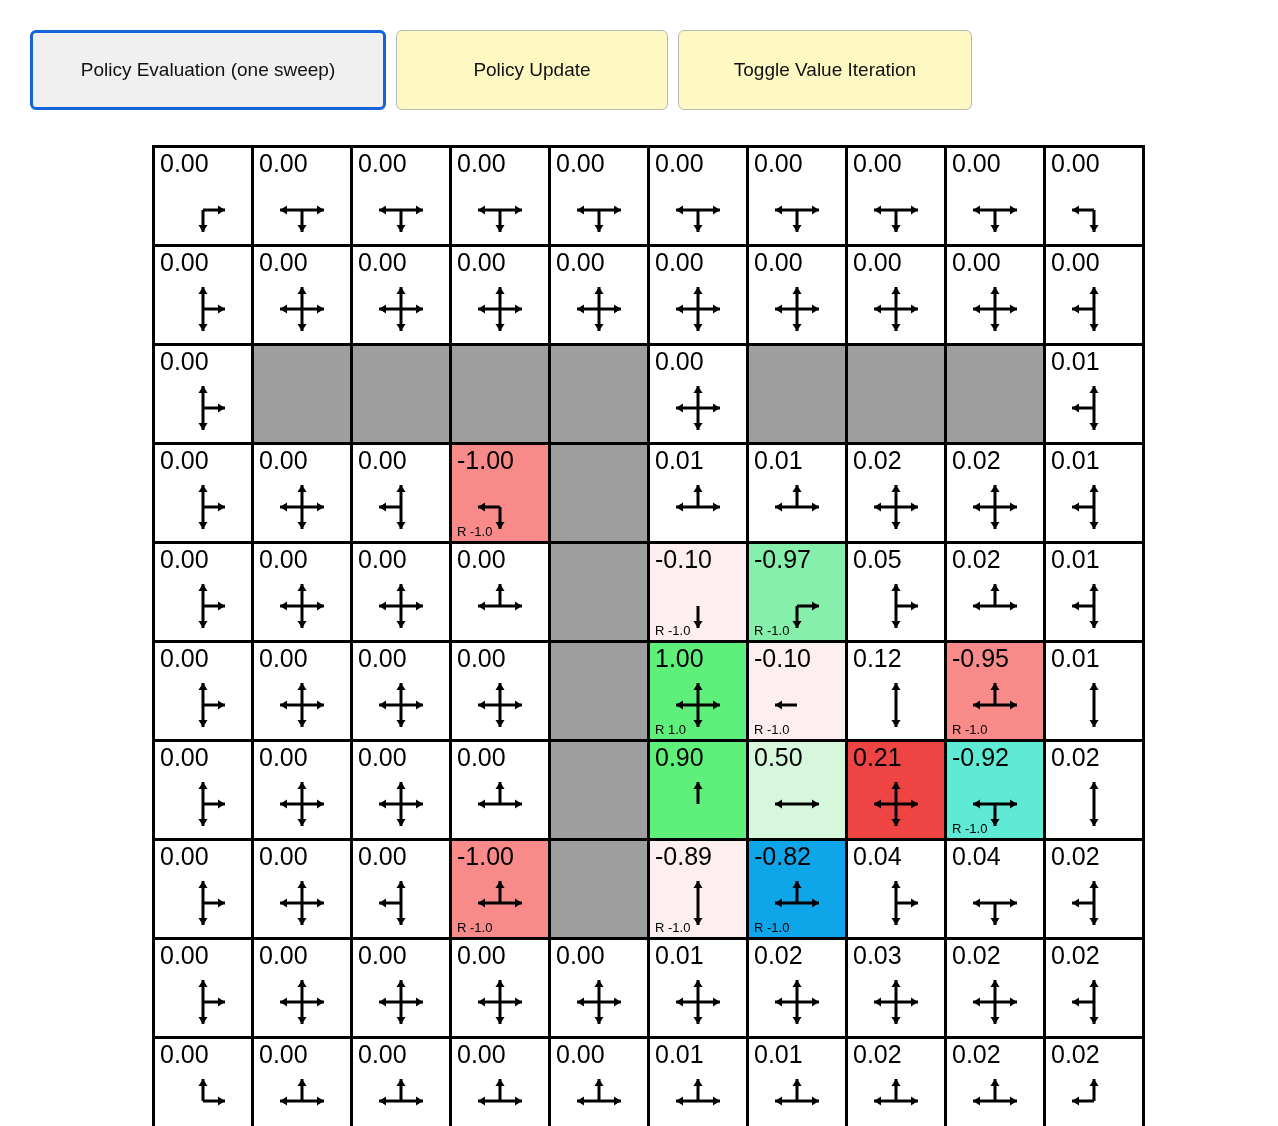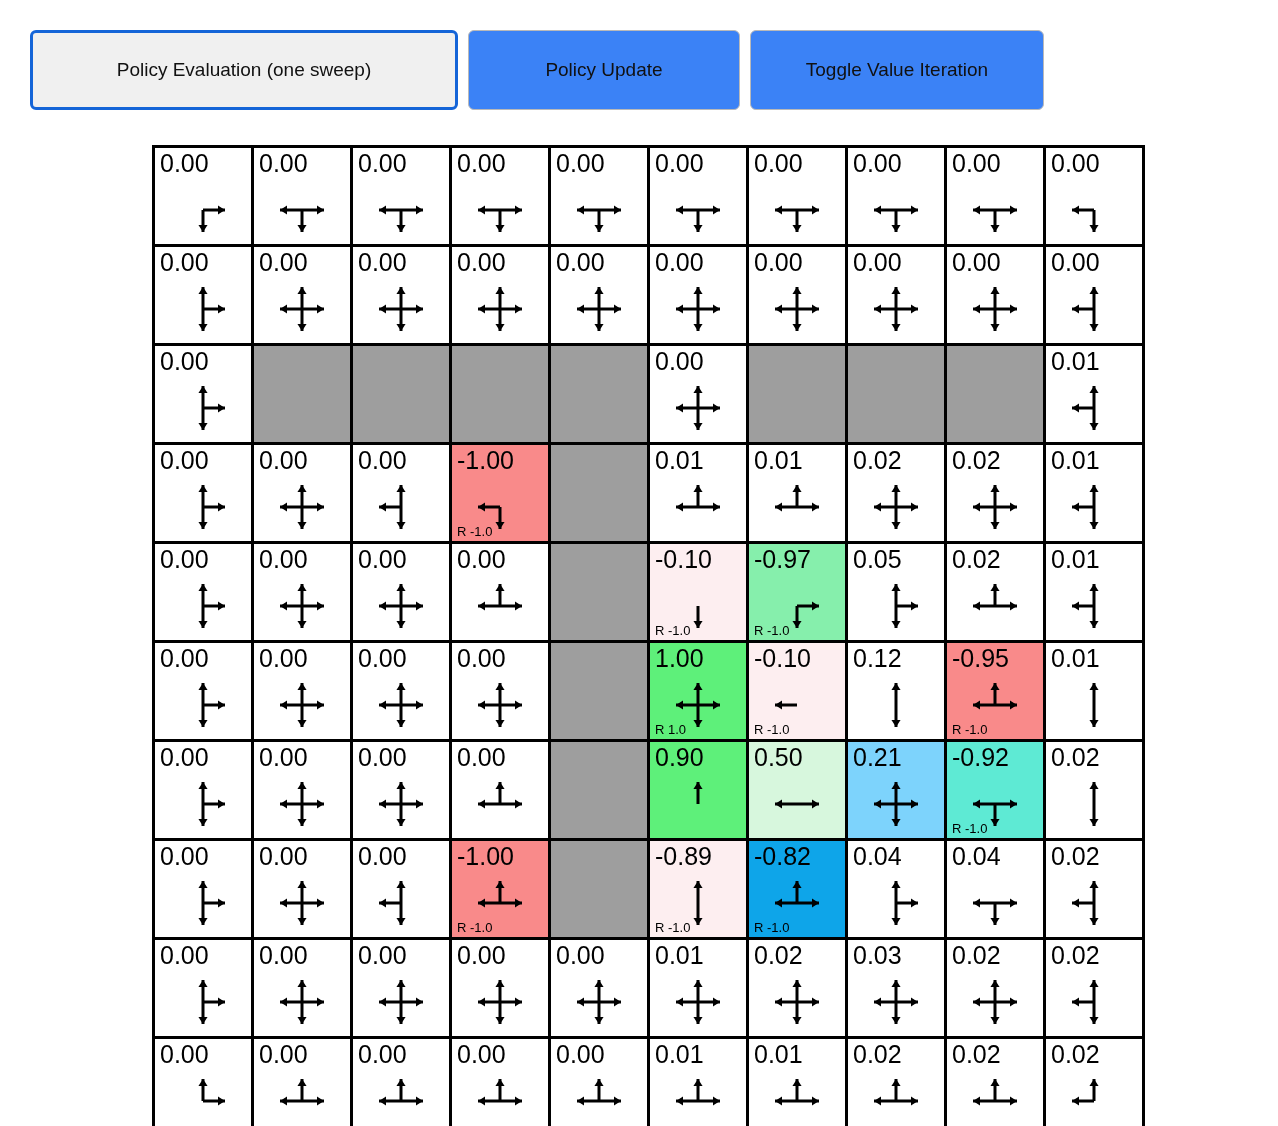--- a/index.html
+++ b/index.html
@@ -20,36 +20,36 @@
     top: 30px;
     left: 30px;
     display: flex;
     gap: 10px;
   }
   .btn {
     height: 80px;
     box-sizing: border-box;
     border: 1px solid #b9b9b9;
     border-radius: 6px;
-    background: #3b82f6;
+    background: #fef9c3;
     color: #111;
     font-size: 19px;
     font-family: "Liberation Sans", sans-serif;
     display: flex;
     align-items: center;
     justify-content: center;
     padding: 0 18px;
     cursor: pointer;
     white-space: nowrap;
   }
   .btn.primary {
     border: 3px solid #1565d8;
     background: #f0f0f0;
   }
-  .btn.w1 { width: 428px; }
+  .btn.w1 { width: 356px; }
   .btn.w2 { width: 272px; }
   .btn.w3 { width: 294px; }
   .btn.w4 { width: 272px; }
 
   
   .grid-wrap {
     position: absolute;
     left: 152px;
     top: 145px;
   }
@@ -895,21 +895,21 @@
               <div class="cellinner">
                 <span class="val">0.50</span>
                 <svg class="arrows" width="96" height="96" viewBox="0 0 96 96">
                   <line x1="48" y1="62" x2="26" y2="62" stroke="#000" stroke-width="3"></line>
                   <polygon points="26,62 33,57.45 33,66.55" fill="#000"></polygon>
                   <line x1="48" y1="62" x2="70" y2="62" stroke="#000" stroke-width="3"></line>
                   <polygon points="70,62 63,66.55 63,57.45" fill="#000"></polygon>
                 </svg>
               </div>
             </td>
-            <td style="background: #7dd3fc; margin-left: 27px;">
+            <td style="background: #ef4444; margin-left: 27px;">
               <div class="cellinner">
                 <span class="val">0.21</span>
                 <svg class="arrows" width="96" height="96" viewBox="0 0 96 96">
                   <line x1="48" y1="62" x2="48" y2="40" stroke="#000" stroke-width="3"></line>
                   <polygon points="48,40 52.55,47 43.45,47" fill="#000"></polygon>
                   <line x1="48" y1="62" x2="26" y2="62" stroke="#000" stroke-width="3"></line>
                   <polygon points="26,62 33,57.45 33,66.55" fill="#000"></polygon>
                   <line x1="48" y1="62" x2="70" y2="62" stroke="#000" stroke-width="3"></line>
                   <polygon points="70,62 63,66.55 63,57.45" fill="#000"></polygon>
                   <line x1="48" y1="62" x2="48" y2="84" stroke="#000" stroke-width="3"></line>

